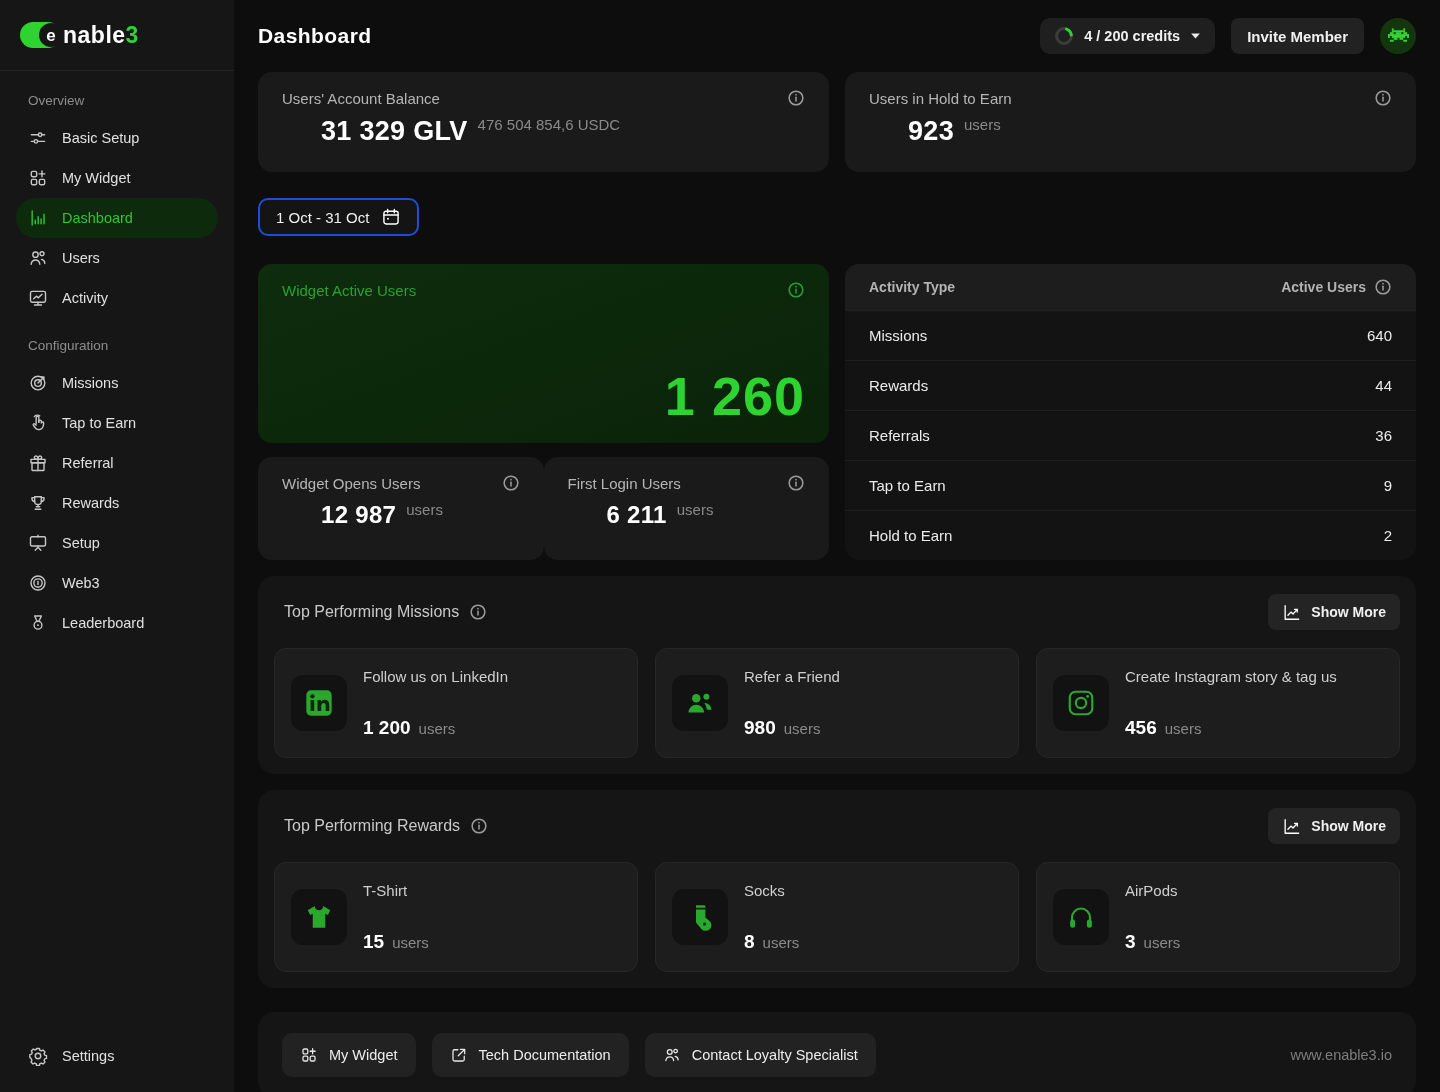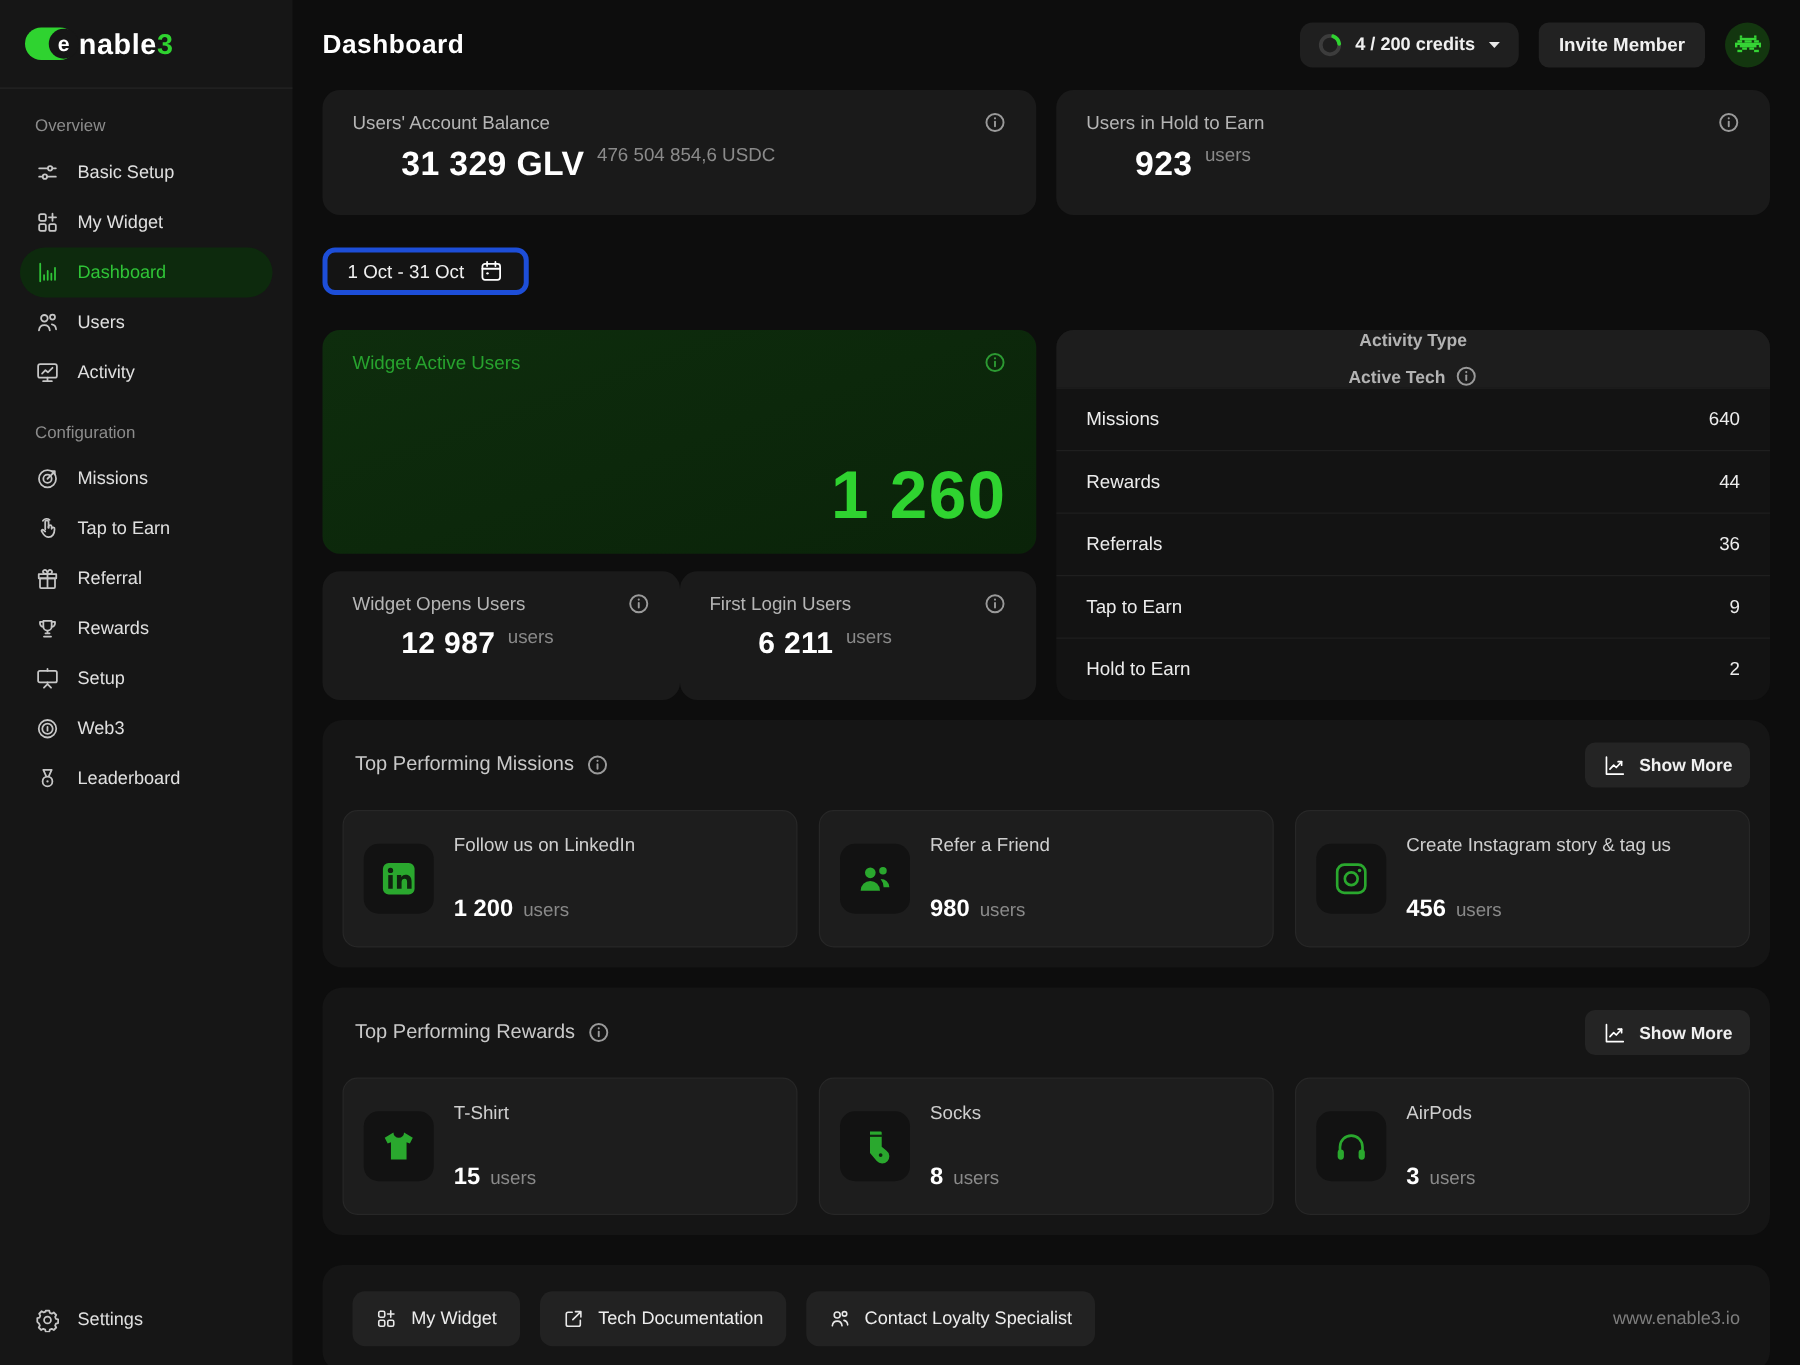--- a/index.html
+++ b/index.html
@@ -47,39 +47,39 @@
   .statcards { display:grid; grid-template-columns:1fr 1fr; gap:16px; flex:none; }
   .statcard { height:100px; background:#1a1a1a; border-radius:14px; padding:17px 24px; }
   .card-head { display:flex; align-items:center; justify-content:space-between; color:#b5b5b5; font-size:15px; }
   .info { color:#9a9a9a; cursor:pointer; }
   .value-row { margin-top:9px; display:flex; align-items:flex-start; gap:10px;margin-left:39px; }
   .big-value { font-size:27px; font-weight:700; color:#fff; letter-spacing:.3px; }
   .sub-value { font-size:15px; color:#8a8a8a; }
   .unit { font-size:15px; color:#8a8a8a; }
 
   .date-btn { margin-top:26px; align-self:flex-start; height:38px; display:inline-flex; align-items:center; gap:12px;
-    padding:0 16px; background:#141414; border:4px solid #1d4ed8; border-radius:10px; color:#f0f0f0;
+    padding:0 16px; background:#141414; border:2px solid #1d4ed8; border-radius:10px; color:#f0f0f0;
     font-size:15px; font-family:inherit; cursor:pointer; flex:none; }
 
   
   .mid { margin-top:28px; display:grid; grid-template-columns:1fr 1fr; gap:16px; flex:none; }
   .left-col { display:flex; flex-direction:column; gap:14px; }
   .active-card { height:179px; border-radius:14px; padding:17px 24px 20px;
     background:linear-gradient(160deg,#0e2d0d 0%,#0a2309 100%);
     display:flex; flex-direction:column; justify-content:space-between; }
   .active-card .card-head { color:#27a32e;text-align:center; }
   .active-card .info { color:#2c9a32; }
   .active-value { font-size:54px; font-weight:600; color:#2fd330; line-height:1; letter-spacing:1px;text-align:right; }
   .subcards { display:grid; grid-template-columns:1fr 1fr; }
   .subcard { height:103px; background:#1a1a1a; border-radius:14px; padding:17px 24px; }
   .subcard .big-value { font-size:24px; }
 
   .table { background:#131313; border-radius:14px; overflow:hidden; }
   .thead { height:46px; background:#1d1d1d; display:flex; align-items:center; justify-content:space-between;
-    padding:0 24px; color:#b3b3b3; font-size:14px; font-weight:700;flex-direction:column; }
+    padding:0 24px; color:#b3b3b3; font-size:14px; font-weight:700; }
   .thead-right { display:flex; align-items:center; gap:8px; }
   .trow { height:50px; display:flex; align-items:center; justify-content:space-between; padding:0 24px;
     font-size:15px; color:#ececec; border-top:1px solid #1f1f1f; }
   .trow:first-of-type { border-top:none; }
   .trow .tval { font-size:15px; color:#ececec; }
 
   
   .section { margin-top:16px; background:#151515; border-radius:16px; padding:18px 16px 16px; flex:none; }
   .section-head { display:flex; align-items:center; padding:0 0 0 10px; }
   .section-title { display:flex; align-items:center; gap:10px; color:#c9c9c9; font-size:16px; }
@@ -481,21 +481,21 @@
             <span class="unit">users</span>
           </div>
         </div>
       </div>
     </div>
 
     <div class="table">
       <div class="thead">
         <span>Activity Type</span>
         <span class="thead-right">
-          <span>Active Tech</span>
+          <span>Active Users</span>
           <svg class="ic info" width="18" height="18">
               <use href="#i-info"></use>
             </svg>
         </span>
       </div>
       <div class="trow">
         <span>Missions</span>
         <span class="tval">640</span>
       </div>
       <div class="trow">

